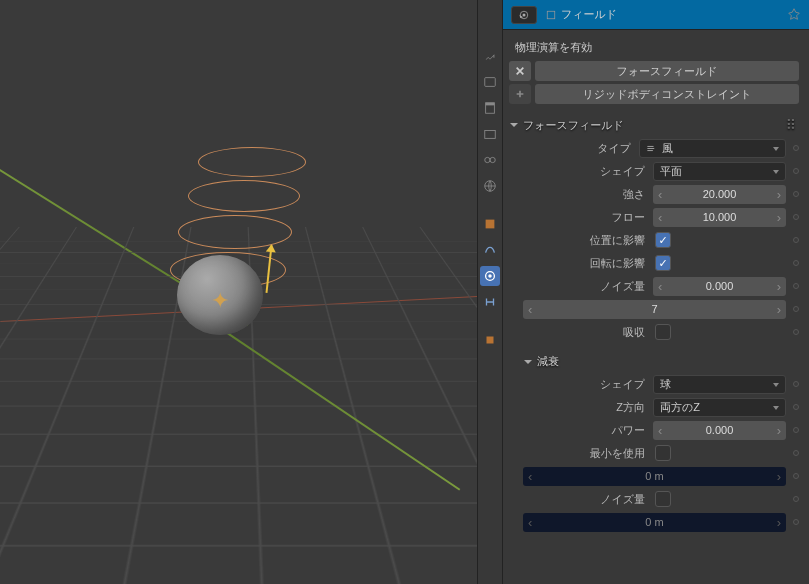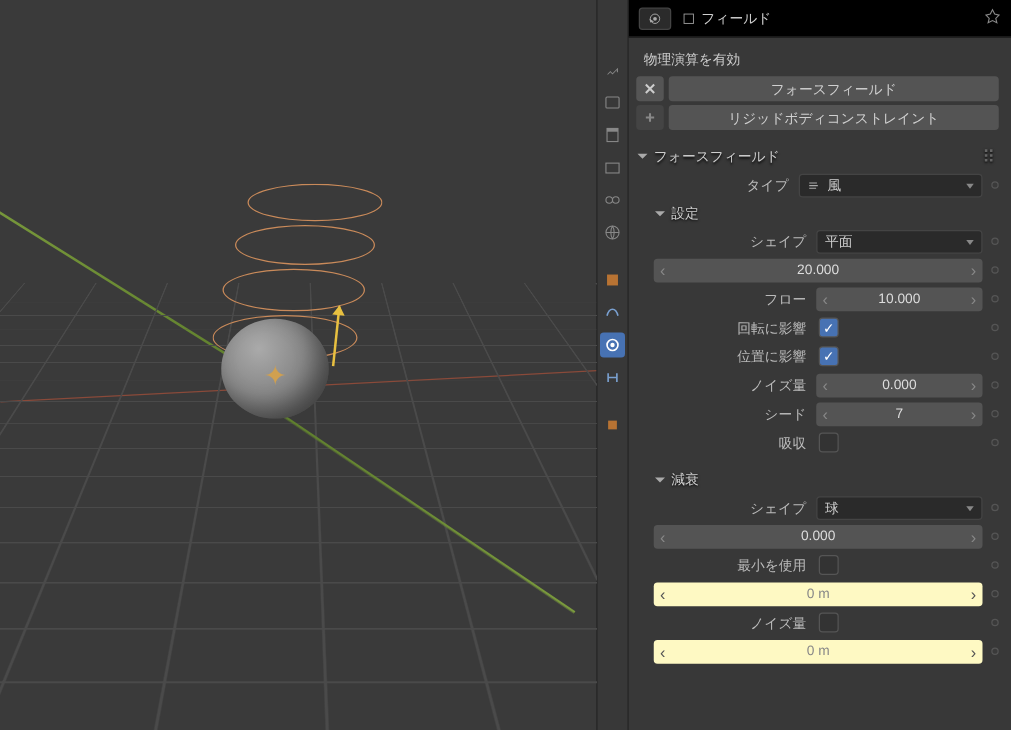--- a/index.html
+++ b/index.html
@@ -25,21 +25,21 @@
 .arrow::after { content:""; position:absolute; top:-6px; left:-4px; border:5px solid transparent; border-bottom:8px solid #e8c040; }
 .gizmo { position:absolute; top:290px; left:208px; width:28px; height:28px; }
 .gizmo::before { content:"✦"; color:#d0a050; font-size:22px; position:absolute; left:3px; top:-2px; }
 
 .tab-col { width:26px; background:#383838; border-left:1px solid #222; border-right:1px solid #222; padding-top:46px; display:flex; flex-direction:column; align-items:center; gap:6px; }
 .tab-ic { width:20px; height:20px; display:flex; align-items:center; justify-content:center; fill:#888; cursor:pointer; }
 .tab-ic.active { background:#4772b3; border-radius:3px; fill:#fff; }
 .tab-ic svg { width:14px; height:14px; }
 
 .panel { flex:1; background:#383838; display:flex; flex-direction:column; }
-.hdr { height:30px; background:#000000; display:flex; align-items:center; padding:0 8px; gap:8px; border-bottom:1px solid #222; }
+.hdr { height:30px; background:#0369a1; display:flex; align-items:center; padding:0 8px; gap:8px; border-bottom:1px solid #222; }
 .hdr-drop { background:#2b2b2b; border:1px solid #444; border-radius:3px; width:26px; height:18px; display:flex; align-items:center; justify-content:center; }
 .hdr-drop svg { width:12px; height:12px; fill:#aaa; }
 .hdr-name { display:flex; align-items:center; gap:4px; }
 .hdr-name svg { width:12px; height:12px; fill:#999; }
 .pin-ic { margin-left:auto; }
 .pin-ic svg { width:14px; height:14px; fill:#888; stroke:#888; }
 
 .body { padding:6px 10px 6px 6px; overflow:auto; }
 .sec-title { padding:4px 0 6px 6px; color:#ccc;font-family:Liberation Serif, serif; }
 .btn-row { display:flex; gap:4px; margin-bottom:3px; }
@@ -56,21 +56,21 @@
 .row .lbl { width:130px; text-align:right; padding-right:8px; color:#bbb; }
 .row .ctrl { flex:1; display:flex; align-items:center; }
 .dot { width:6px; height:6px; border-radius:50%; background:#3a3a3a; border:1px solid #555; margin-left:7px; flex-shrink:0; cursor:pointer; }
 .sel { flex:1; height:19px; background:#2a2a2a; border:1px solid #444; border-radius:3px; display:flex; align-items:center; padding:0 6px; position:relative; cursor:pointer; }
 .sel svg.pick { width:11px; height:11px; fill:#aaa; margin-right:5px; }
 .sel::after { content:""; position:absolute; right:6px; top:7px; border:3px solid transparent; border-top:4px solid #888; }
 .num { flex:1; height:19px; background:#545454; border-radius:3px; display:flex; align-items:center; justify-content:center; position:relative; cursor:ew-resize; }
 .num .val { color:#ddd; }
 .num::before { content:"‹"; position:absolute; left:5px; color:#888; font-size:13px; }
 .num::after { content:"›"; position:absolute; right:5px; color:#888; font-size:13px; }
-.num.dis { background:#fef9c3; color:#777; }
+.num.dis { background:#0f172a; color:#777; }
 .num.dis::before,.num.dis::after{color:#555;}
 .chk { width:16px; height:16px; background:#333; border:1px solid #555; border-radius:3px; margin-left:2px; cursor:pointer; }
 .chk.on { background:#4772b3; display:flex; align-items:center; justify-content:center; }
 .chk.on::after { content:"✓"; color:#fff; font-size:11px; }
 .indent { margin-left:14px; }
 </style>
 </head>
 <body>
 
 <div class="viewport">
@@ -207,77 +207,71 @@
             <svg class="pick" viewBox="0 0 16 16">
                 <path d="M2 5h9M2 8h10M2 11h8" stroke="#aaa" stroke-width="1.3" fill="none"></path>
               </svg>
             <span>風</span>
           </div>
         </div>
         <div class="dot"></div>
       </div>
 
       <div class="indent">
-        <div class="sub-hdr">
-          <svg viewBox="0 0 10 10">
-              <path d="M1 3l4 4 4-4z"></path>
-            </svg>
-          <span>設定</span>
-        </div>
         <div class="row">
             <div class="lbl">シェイプ</div>
             <div class="ctrl">
               <div class="sel">
                 <span>平面</span>
               </div>
             </div>
             <div class="dot"></div>
           </div>
         <div class="row">
+            <div class="lbl">強さ</div>
             <div class="ctrl">
               <div class="num">
                 <span class="val">20.000</span>
               </div>
             </div>
             <div class="dot"></div>
           </div>
         <div class="row">
             <div class="lbl">フロー</div>
             <div class="ctrl">
               <div class="num">
                 <span class="val">10.000</span>
               </div>
             </div>
             <div class="dot"></div>
           </div>
         <div class="row">
+            <div class="lbl">位置に影響</div>
+            <div class="ctrl" style="justify-content:flex-start">
+              <div class="chk on"></div>
+            </div>
+            <div class="dot"></div>
+          </div>
+        <div class="row">
             <div class="lbl">回転に影響</div>
             <div class="ctrl" style="justify-content:flex-start">
               <div class="chk on"></div>
             </div>
             <div class="dot"></div>
           </div>
         <div class="row">
-            <div class="lbl">位置に影響</div>
-            <div class="ctrl" style="justify-content:flex-start">
-              <div class="chk on"></div>
-            </div>
-            <div class="dot"></div>
-          </div>
-        <div class="row">
             <div class="lbl">ノイズ量</div>
             <div class="ctrl">
               <div class="num">
                 <span class="val">0.000</span>
               </div>
             </div>
             <div class="dot"></div>
           </div>
         <div class="row">
-            <div class="lbl">シード</div>
             <div class="ctrl">
               <div class="num">
                 <span class="val">7</span>
               </div>
             </div>
             <div class="dot"></div>
           </div>
         <div class="row">
             <div class="lbl">吸収</div>
             <div class="ctrl" style="justify-content:flex-start">
@@ -295,20 +289,30 @@
         <div class="row">
             <div class="lbl">シェイプ</div>
             <div class="ctrl">
               <div class="sel">
                 <span>球</span>
               </div>
             </div>
             <div class="dot"></div>
           </div>
         <div class="row">
+            <div class="lbl">Z方向</div>
+            <div class="ctrl">
+              <div class="sel">
+                <span>両方のZ</span>
+              </div>
+            </div>
+            <div class="dot"></div>
+          </div>
+        <div class="row">
+            <div class="lbl">パワー</div>
             <div class="ctrl">
               <div class="num">
                 <span class="val">0.000</span>
               </div>
             </div>
             <div class="dot"></div>
           </div>
         <div class="row">
             <div class="lbl">最小を使用</div>
             <div class="ctrl" style="justify-content:flex-start">

